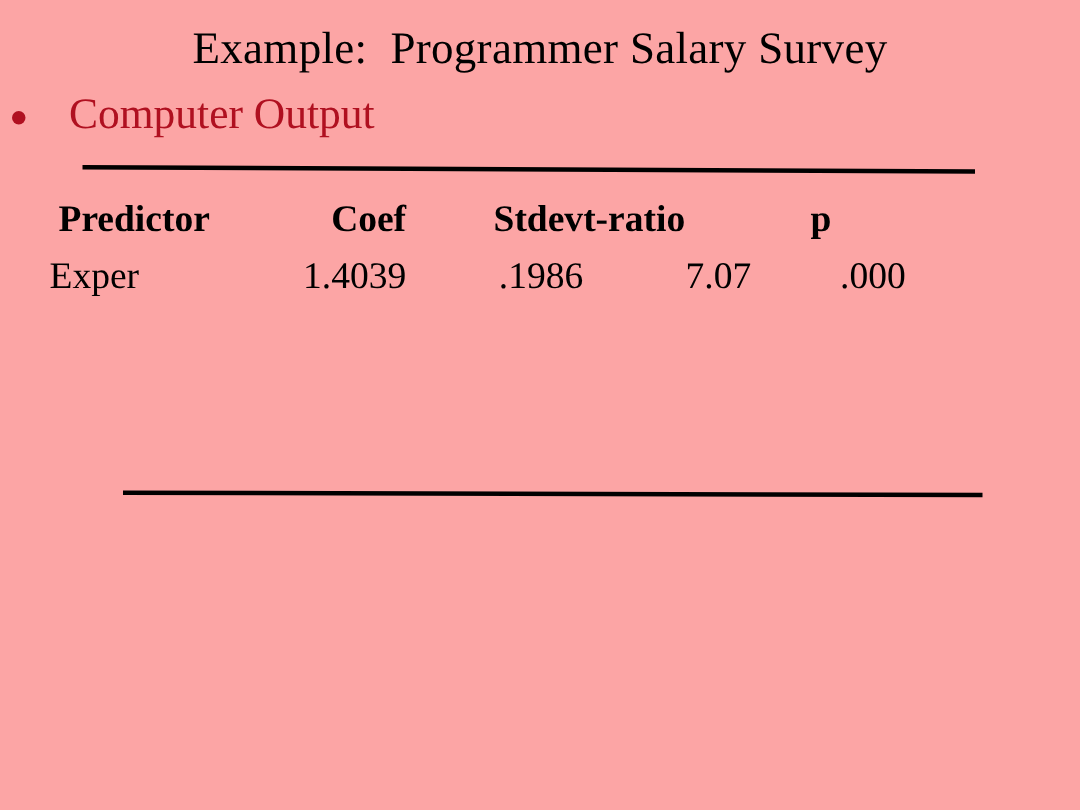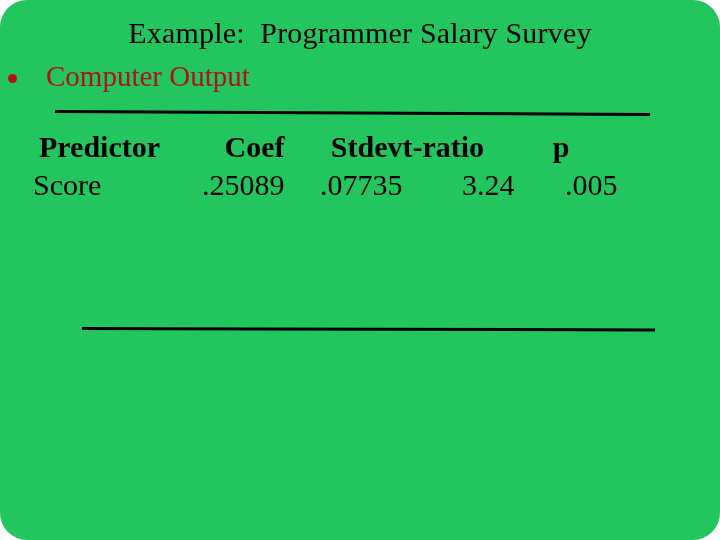--- a/index.html
+++ b/index.html
@@ -14,22 +14,21 @@
     overflow: hidden;
     font-family: "Liberation Serif", "DejaVu Serif", serif;
     color: #000000;
     -webkit-font-smoothing: none;
   }
 
   .slide {
     position: relative;
     width: 720px;
     height: 540px;
-    background: #22c55e;
-    border-radius: 27px;
+    background: #fca5a5;
   }
 
   
   .slide-title {
     position: absolute;
     left: 0;
     top: 16px;
     width: 720px;
     text-align: center;
     font-size: 30px;
@@ -84,21 +83,21 @@
     transform: rotate(0.15deg);
     transform-origin: left center;
   }
 
   
   .output-table {
     position: absolute;
     left: 33px;
     top: 134px;
     border-collapse: collapse;
-    font-size: 30px;
+    font-size: 25px;
     line-height: 26px;
   }
   .output-table td,
   .output-table th {
     padding: 0;
     margin: 0;
     font-weight: normal;
     vertical-align: baseline;
     white-space: pre;
   }
@@ -144,24 +143,24 @@
       <tr>
         <th class="col-label">Predictor</th>
         <th class="col-coef">Coef</th>
         <th class="col-stdev">Stdev</th>
         <th class="col-tratio">t-ratio</th>
         <th class="col-p">p</th>
       </tr>
     </thead>
     <tbody>
       <tr>
-        <td class="col-label">Score</td>
-        <td class="col-coef">.25089</td>
-        <td class="col-stdev">.07735</td>
-        <td class="col-tratio">3.24</td>
-        <td class="col-p">.005</td>
+        <td class="col-label">Exper</td>
+        <td class="col-coef">1.4039</td>
+        <td class="col-stdev">.1986</td>
+        <td class="col-tratio">7.07</td>
+        <td class="col-p">.000</td>
       </tr>
     </tbody>
   </table>
 
   <div class="rule rule-bottom"></div>
 
 </div>
 
 </body></html>

